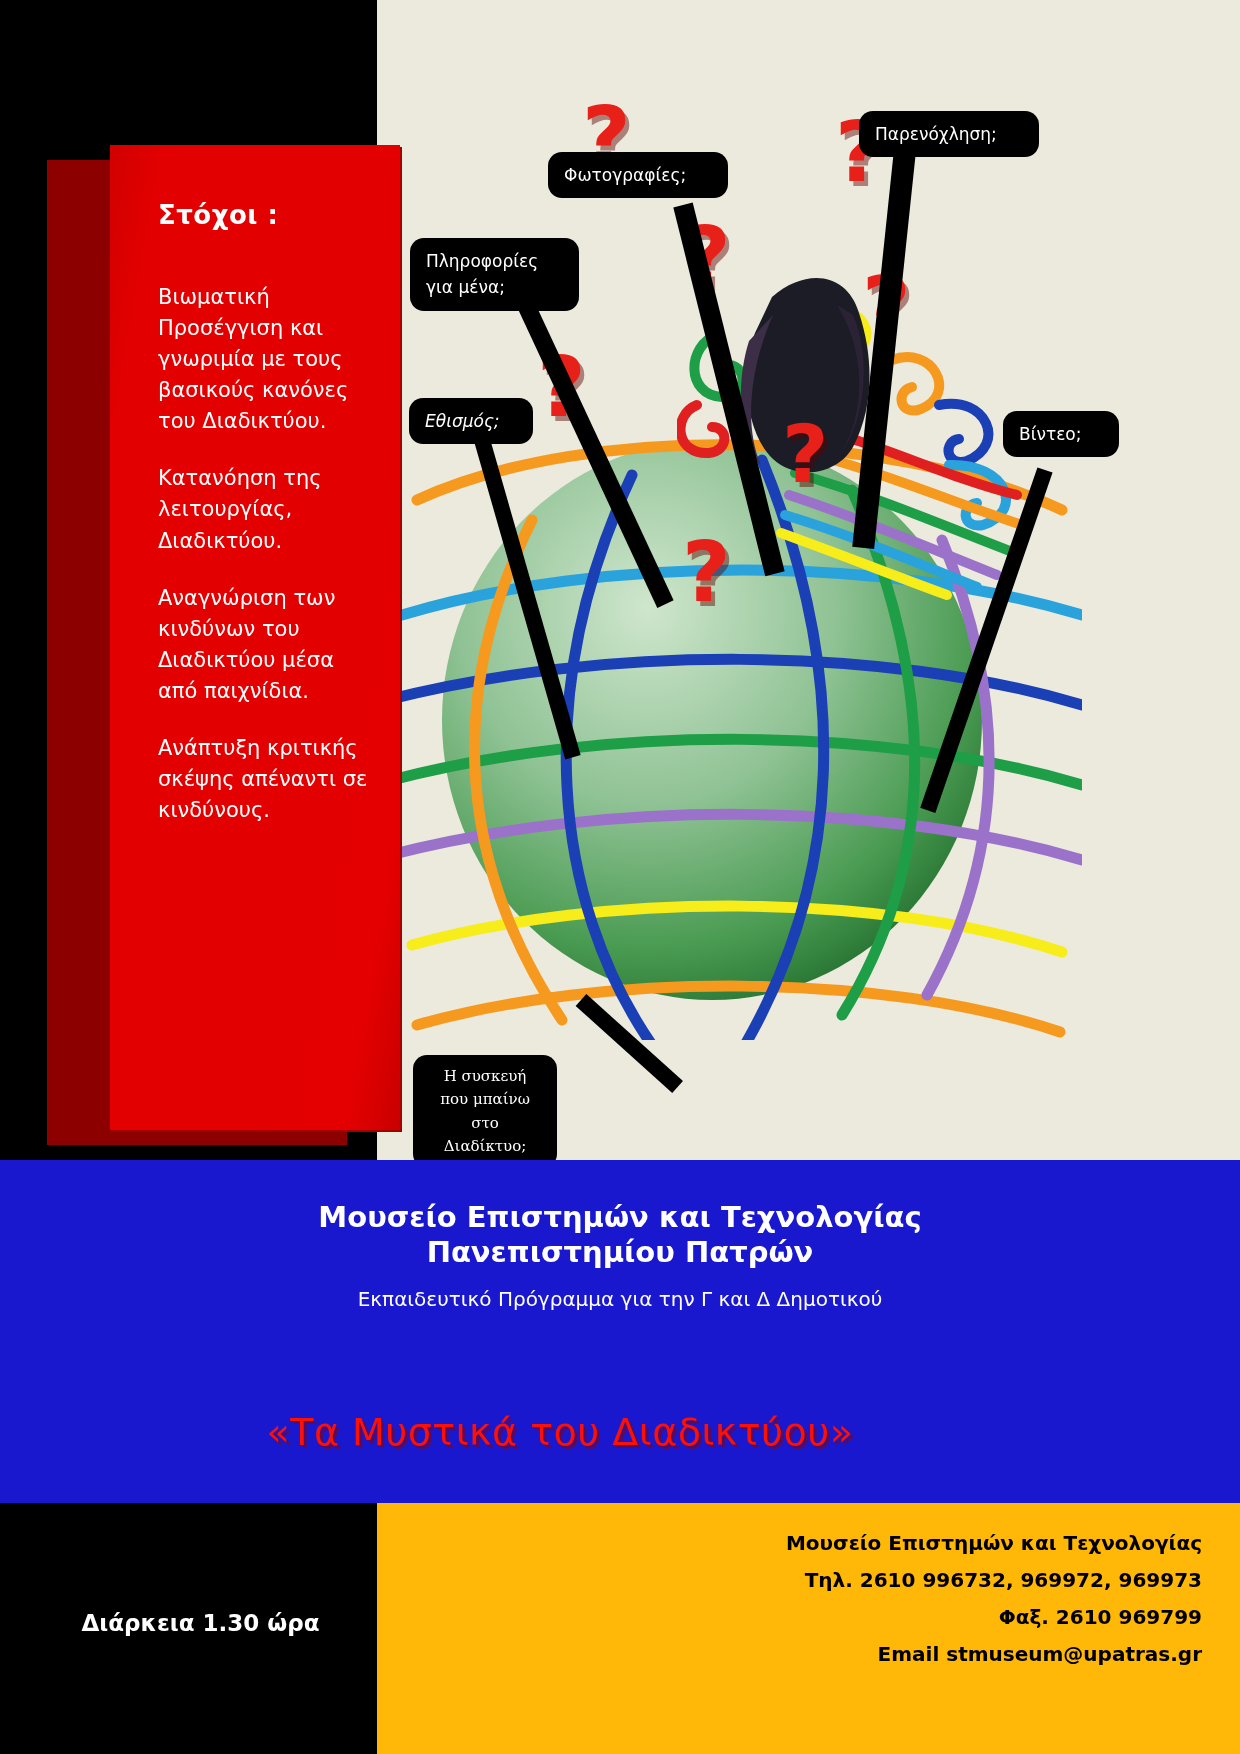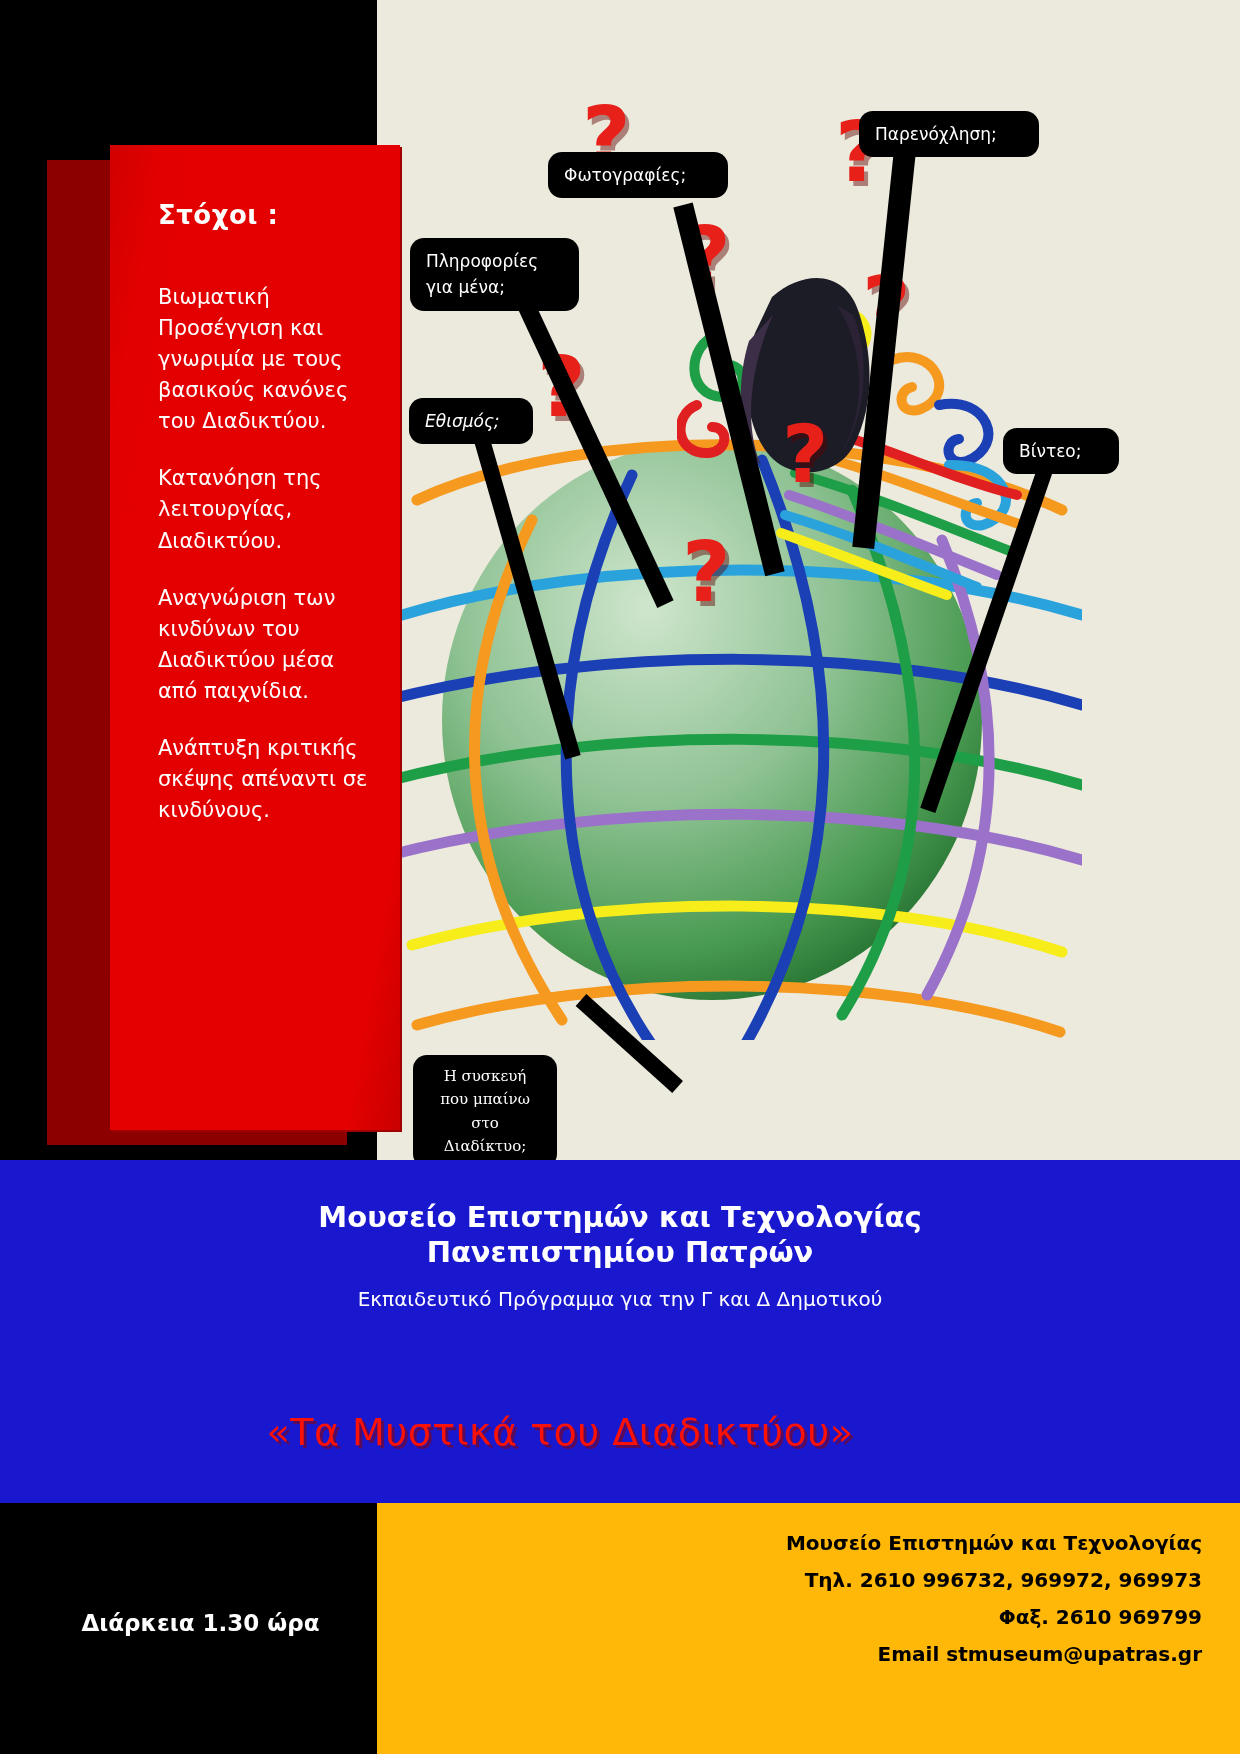--- a/index.html
+++ b/index.html
@@ -206,21 +206,21 @@
     </div>
 
     <div class="bubble" style="left:33px;top:238px;width:137px;">
       <span>Πληροφορίες για μένα;</span>
     </div>
 
     <div class="bubble" style="left:32px;top:398px;width:92px;font-style:italic;">
       <span>Εθισμός;</span>
     </div>
 
-    <div class="bubble" style="left:626px;top:428px;width:84px;">
+    <div class="bubble" style="left:626px;top:411px;width:84px;">
       <span>Βίντεο;</span>
     </div>
 
     <div class="bubble serif" style="left:36px;top:1055px;width:112px;text-align:center;">
       <span>Η συσκευή που μπαίνω  στο Διαδίκτυο;</span>
     </div>
 
   </div>
 
   <div class="red-shadow"></div>

